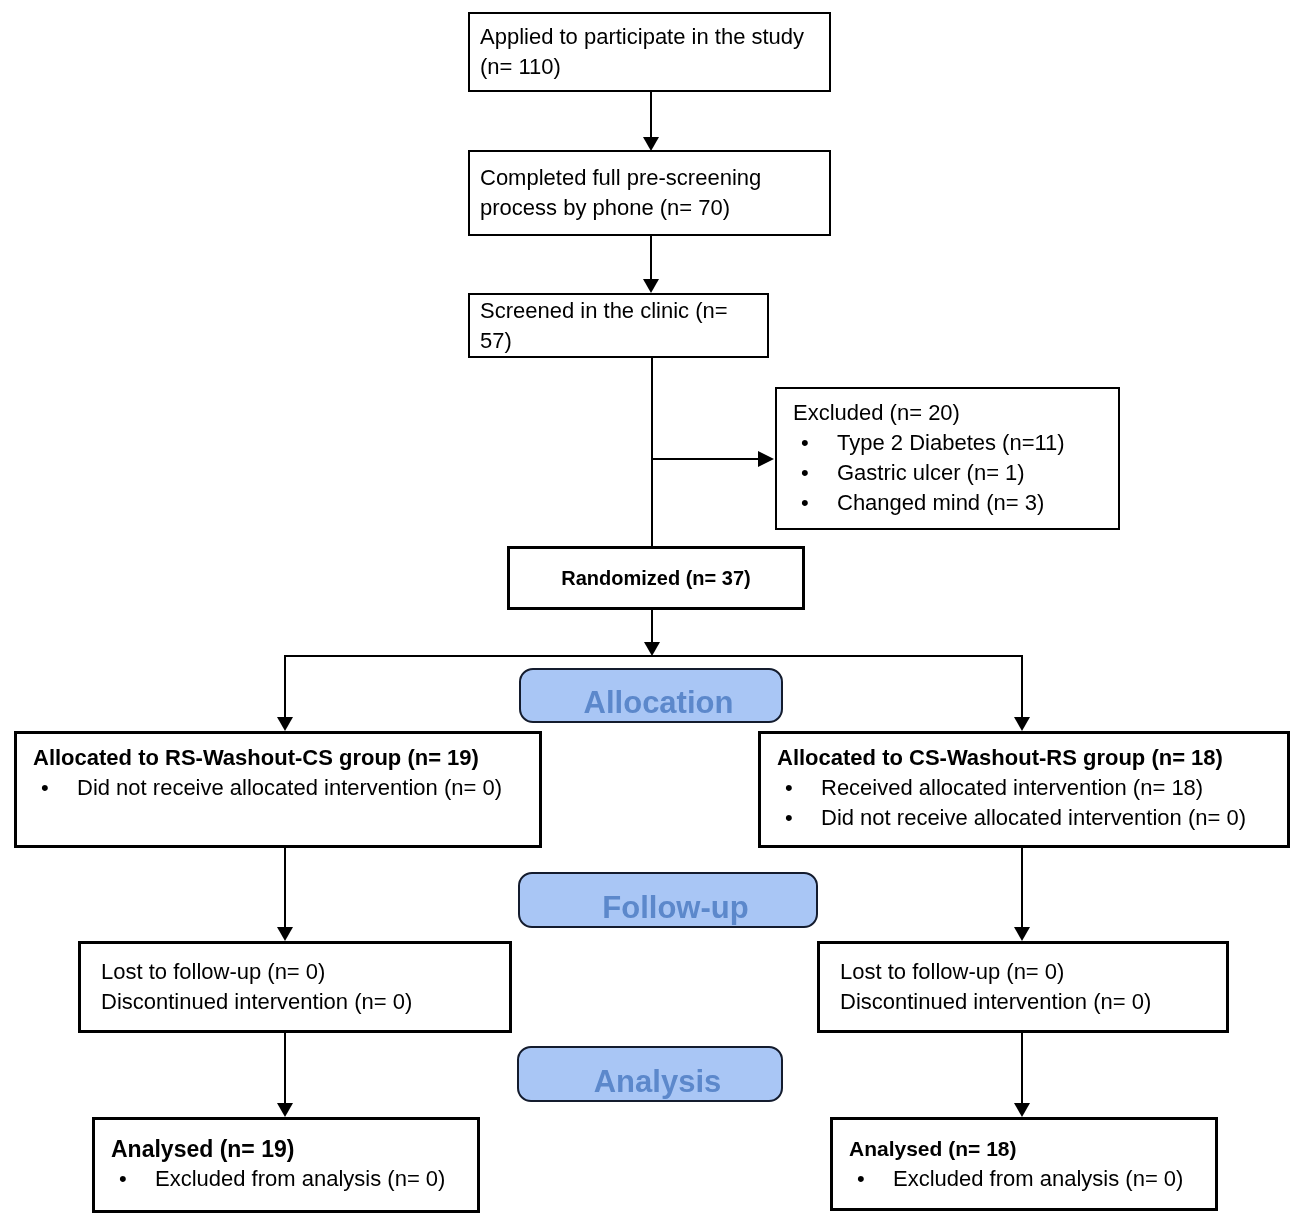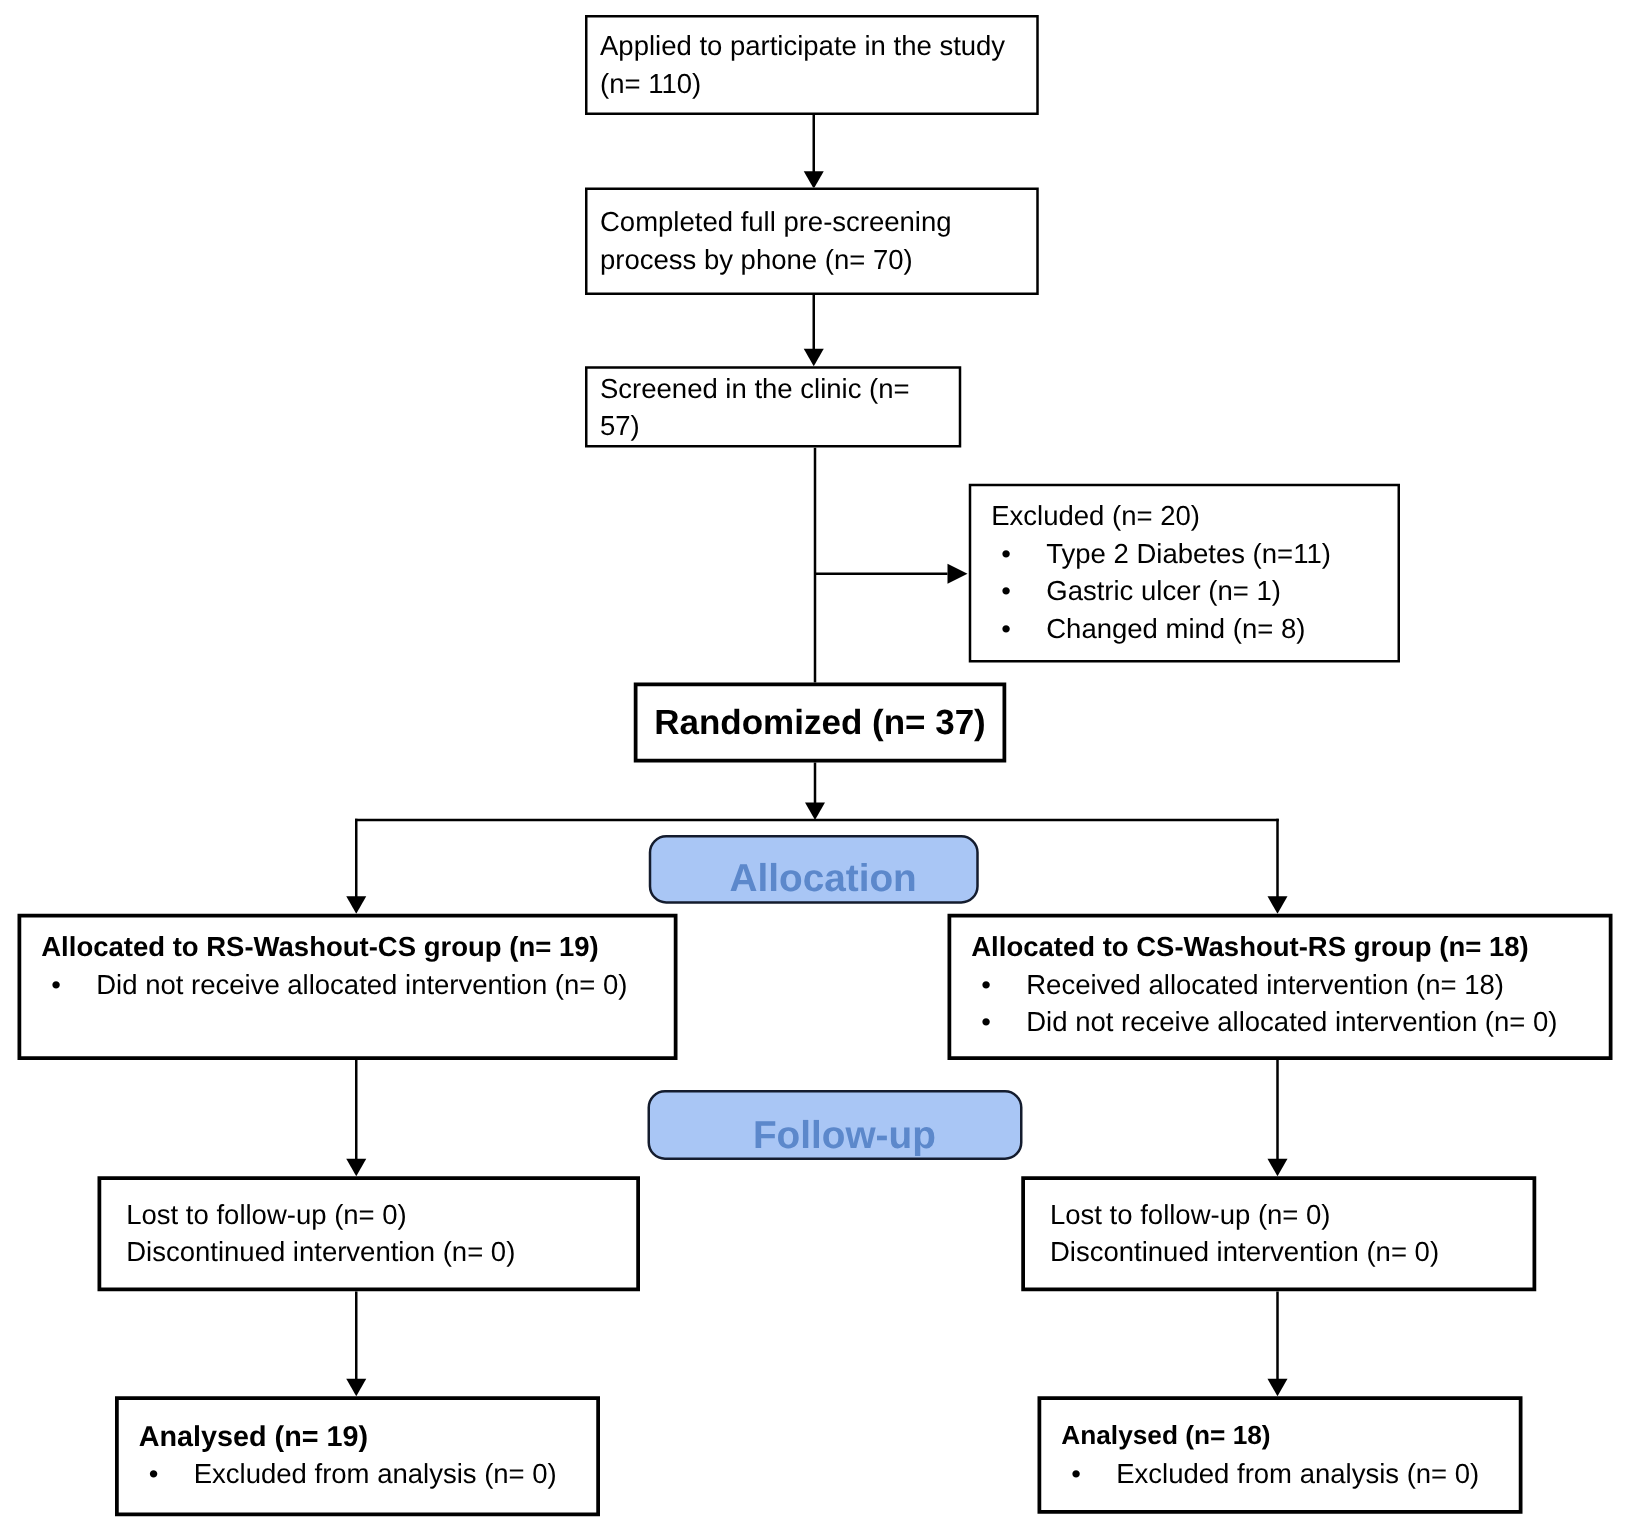--- a/index.html
+++ b/index.html
@@ -107,36 +107,39 @@
 
   <div class="box center" style="left:468px;top:293px;width:301px;height:65px;">
     <span>Screened in the clinic (n= 57)</span>
   </div>
 
   <div class="box listbox" style="left:775px;top:387px;width:345px;height:143px;">
     <div>Excluded (n= 20)</div>
     <ul class="bullets">
       <li>Type 2 Diabetes (n=11)</li>
       <li>Gastric ulcer (n= 1)</li>
-      <li>Changed mind (n= 8)</li>
+      <li>Changed mind (n= 3)</li>
     </ul>
   </div>
 
-  <div class="box center heavy title-bold" style="left:507px;top:546px;width:298px;height:64px;font-size:28px;">
+  <div class="box center heavy title-bold" style="left:507px;top:546px;width:298px;height:64px;font-size:20px;">
     <span>Randomized (n= 37)</span>
   </div>
 
   <div class="stage" style="left:519px;top:668px;width:264px;height:55px;">
     <span>Allocation</span>
   </div>
 
   <div class="stage" style="left:518px;top:872px;width:300px;height:56px;">
     <span>Follow-up</span>
   </div>
 
+  <div class="stage" style="left:517px;top:1046px;width:266px;height:56px;">
+    <span>Analysis</span>
+  </div>
 
   <div class="box heavy listbox" style="left:14px;top:731px;width:528px;height:117px;">
     <div class="title-bold">Allocated to RS-Washout-CS group (n= 19)</div>
     <ul class="bullets">
       <li>Did not receive allocated intervention (n= 0)</li>
     </ul>
   </div>
 
   <div class="box heavy listbox" style="left:758px;top:731px;width:532px;height:117px;">
     <div class="title-bold">Allocated to CS-Washout-RS group (n= 18)</div>

